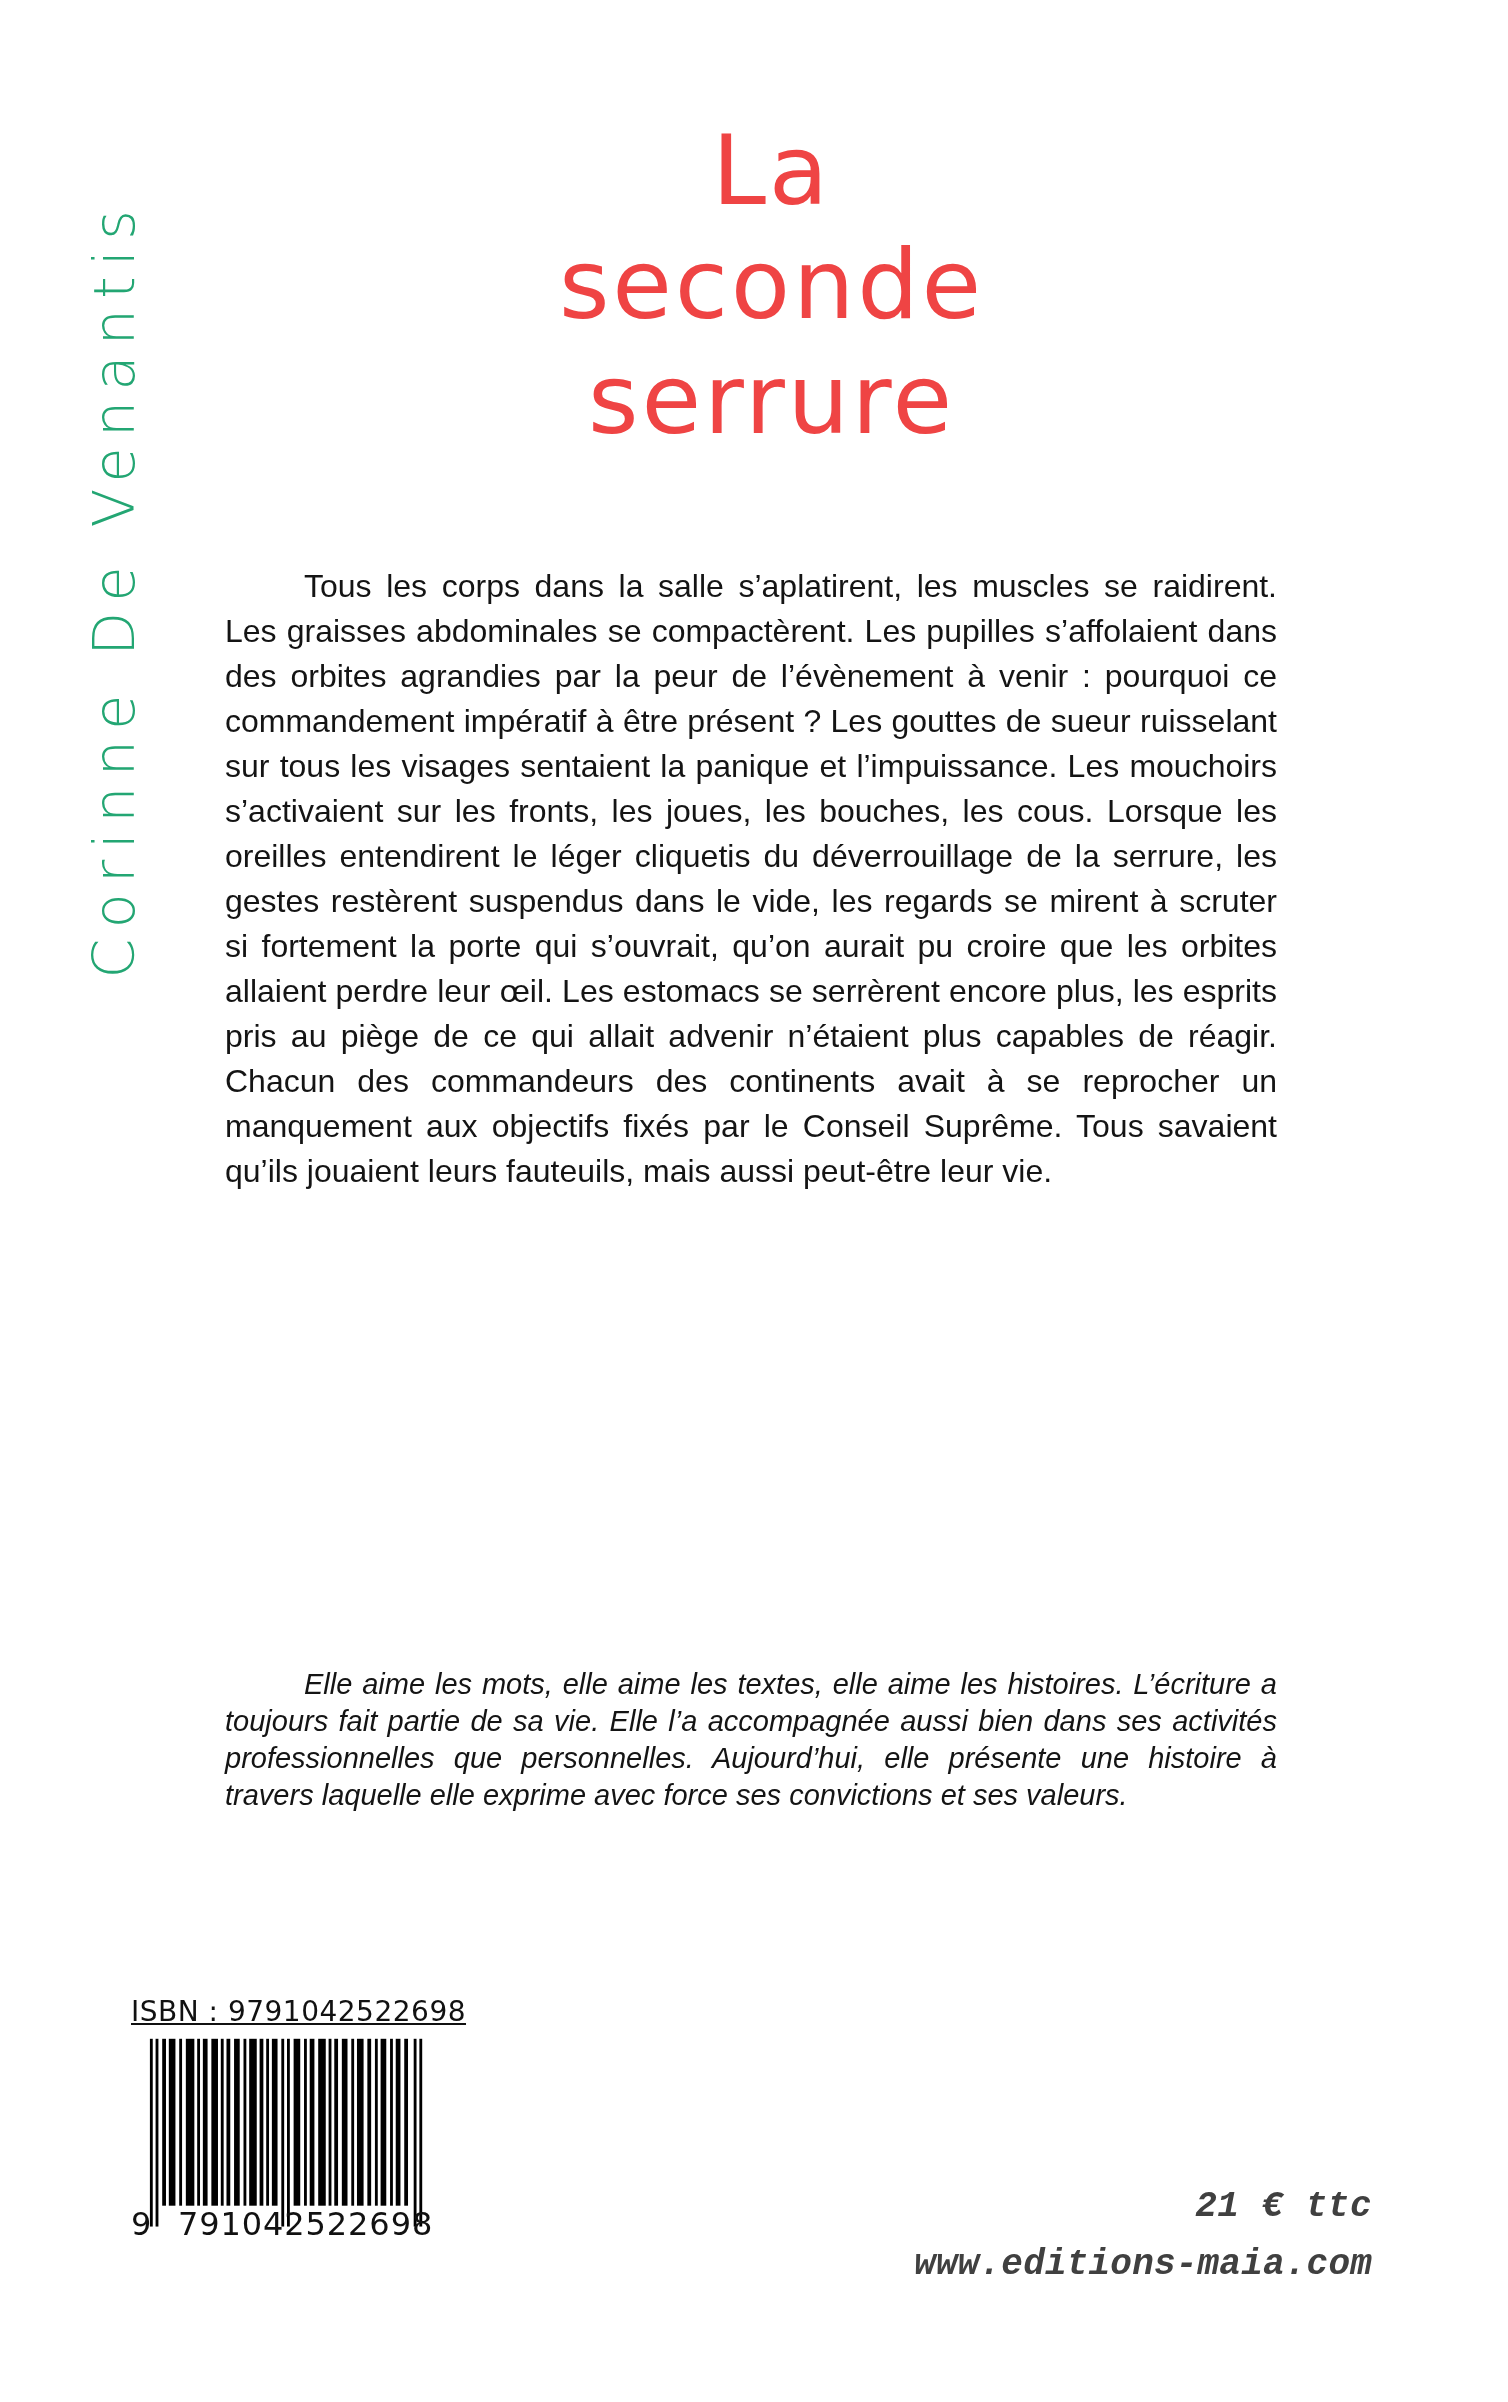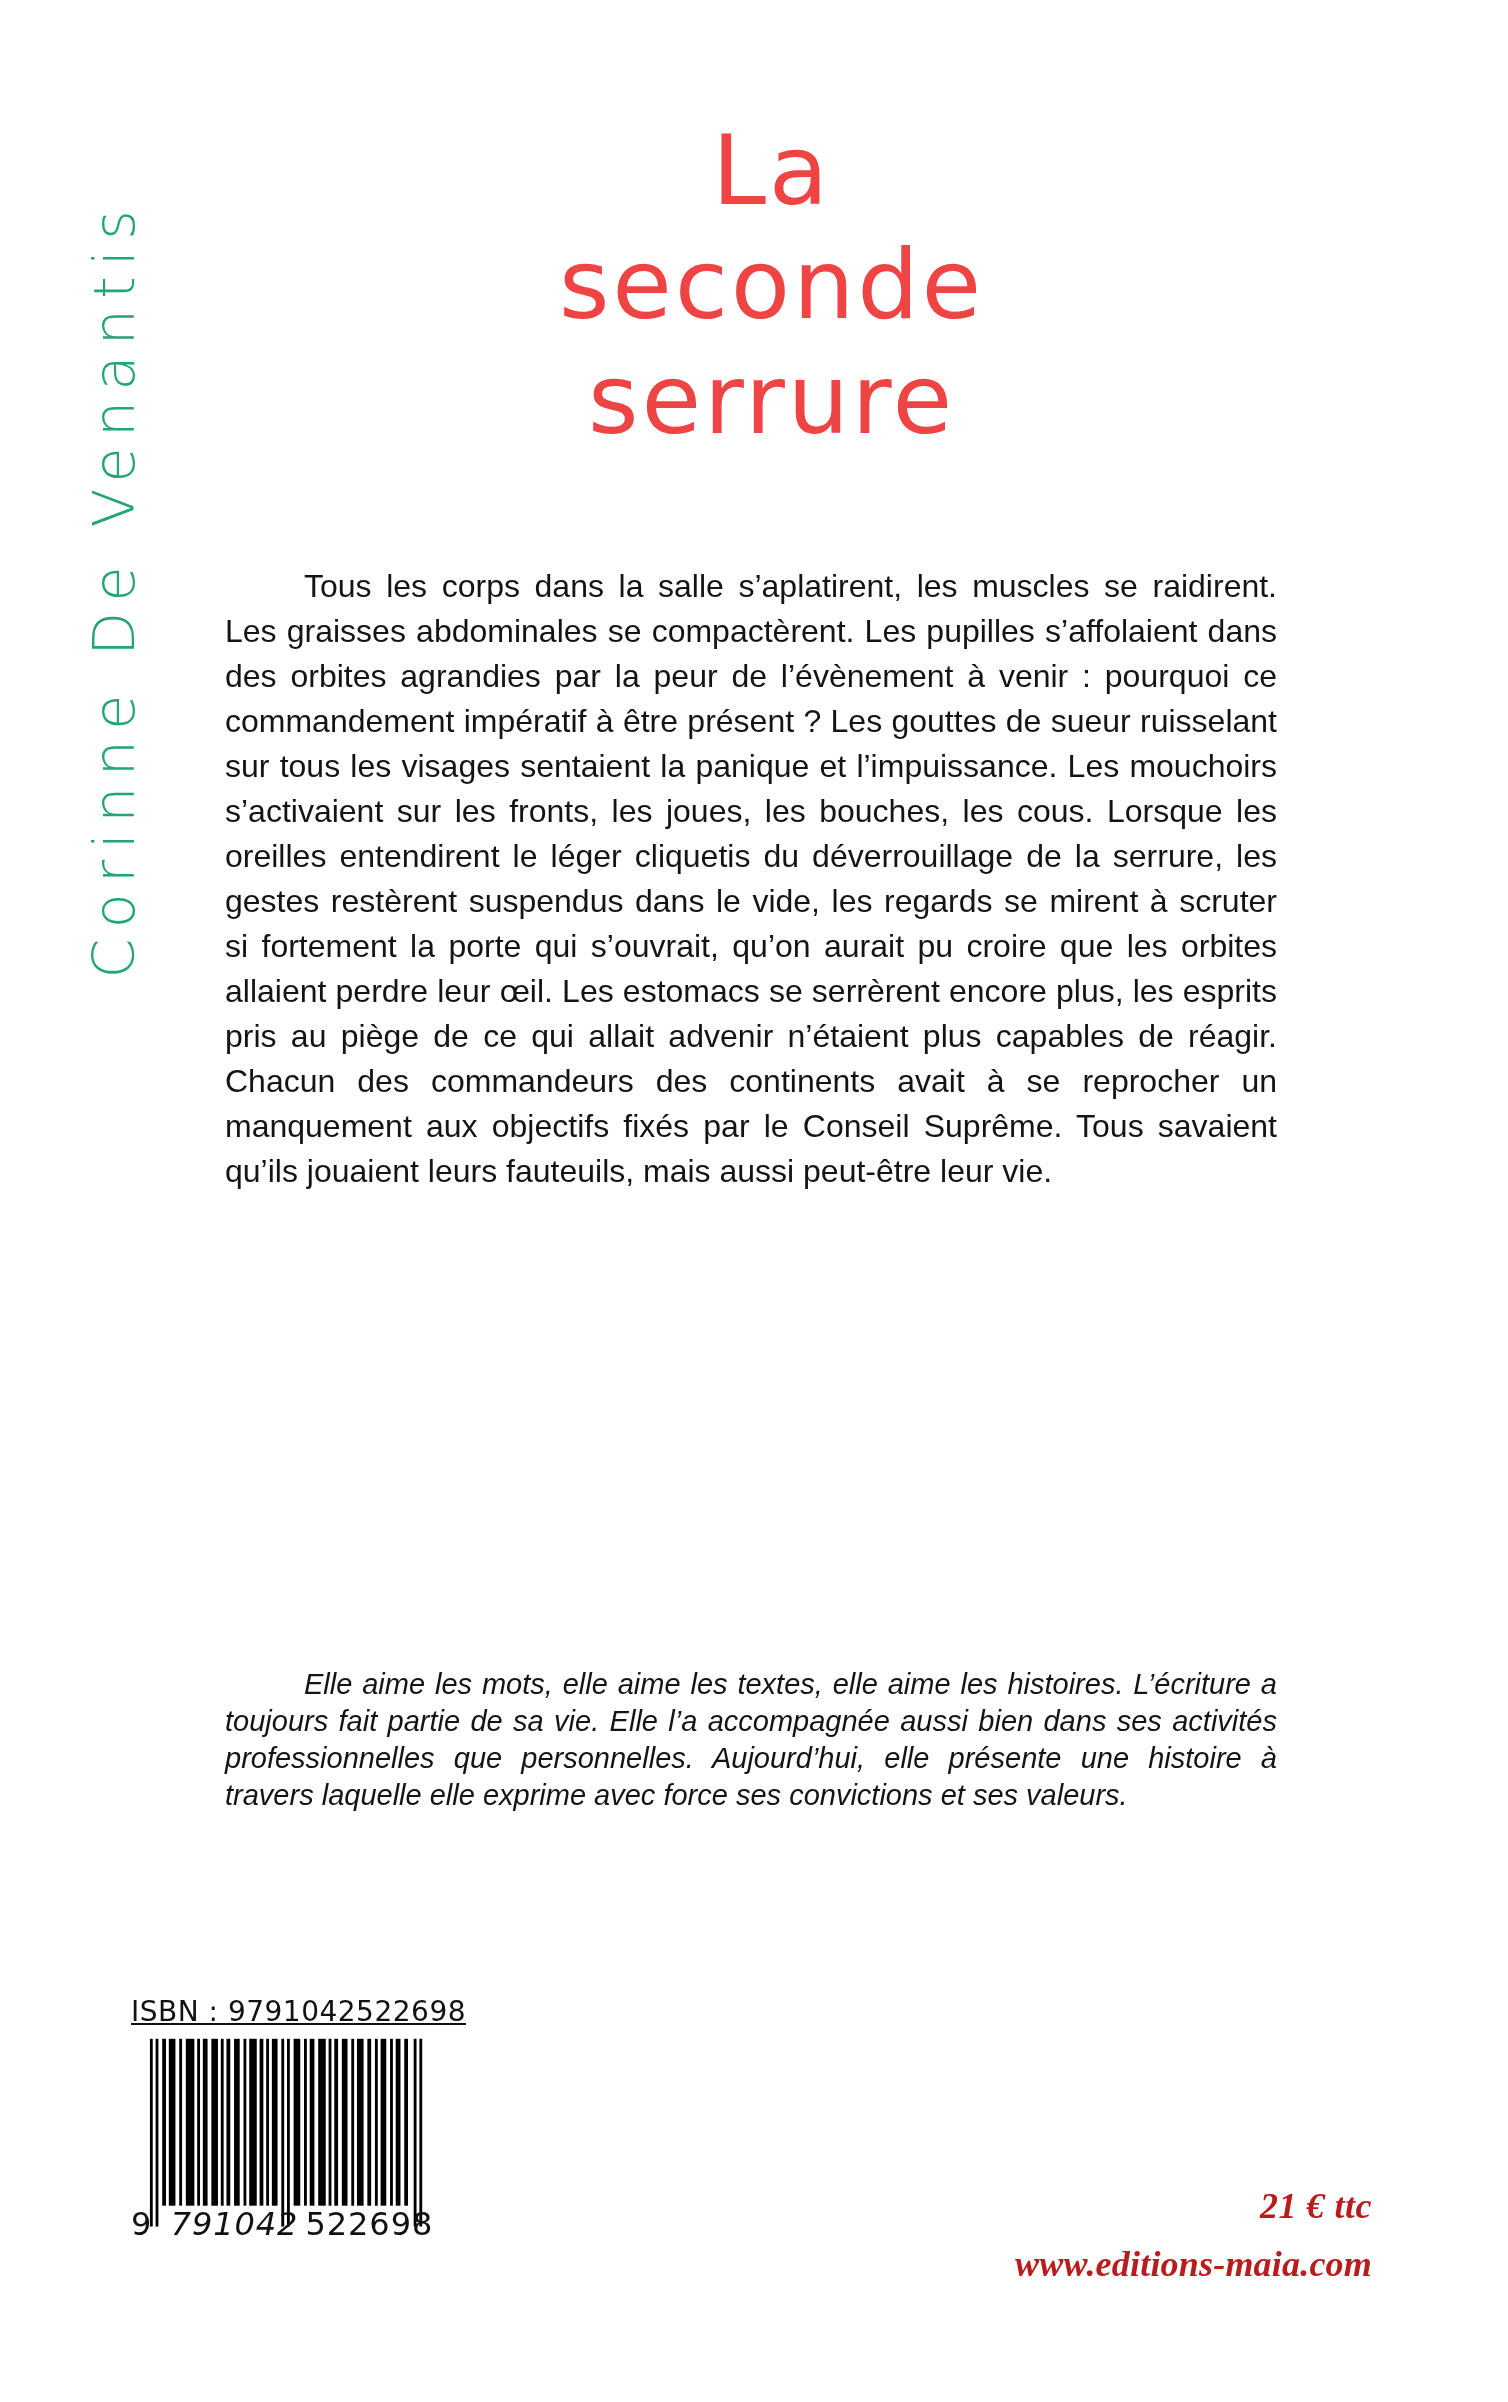--- a/index.html
+++ b/index.html
@@ -138,31 +138,31 @@
     height: 42px;
     display: flex;
     align-items: center;
     font-family: "DejaVu Sans", sans-serif;
     font-size: 32px;
     color: #111111;
     letter-spacing: 0.9px;
   }
 
   .bc-g1 { width: 24.6px; text-align: left; }
-  .bc-g2 { width: 142px; text-align: center; margin-left: 8px; font-style: italic; }
+  .bc-g2 { width: 142px; text-align: right; margin-left: 8px; }
   .bc-g3 { width: 132px; text-align: left; }
 
   
   .publisher-block {
     position: absolute;
     right: 136px;
     top: 2184px;
     text-align: right;
-    color: #b91c1c;
-    font-family: Liberation Serif, serif;
+    color: #404040;
+    font-family: Liberation Mono, monospace;
     font-style: italic;
     font-weight: bold;
   }
 
   .price {
     font-size: 36px;
     line-height: 1.25;
     letter-spacing: 0.5px;
   }
 

